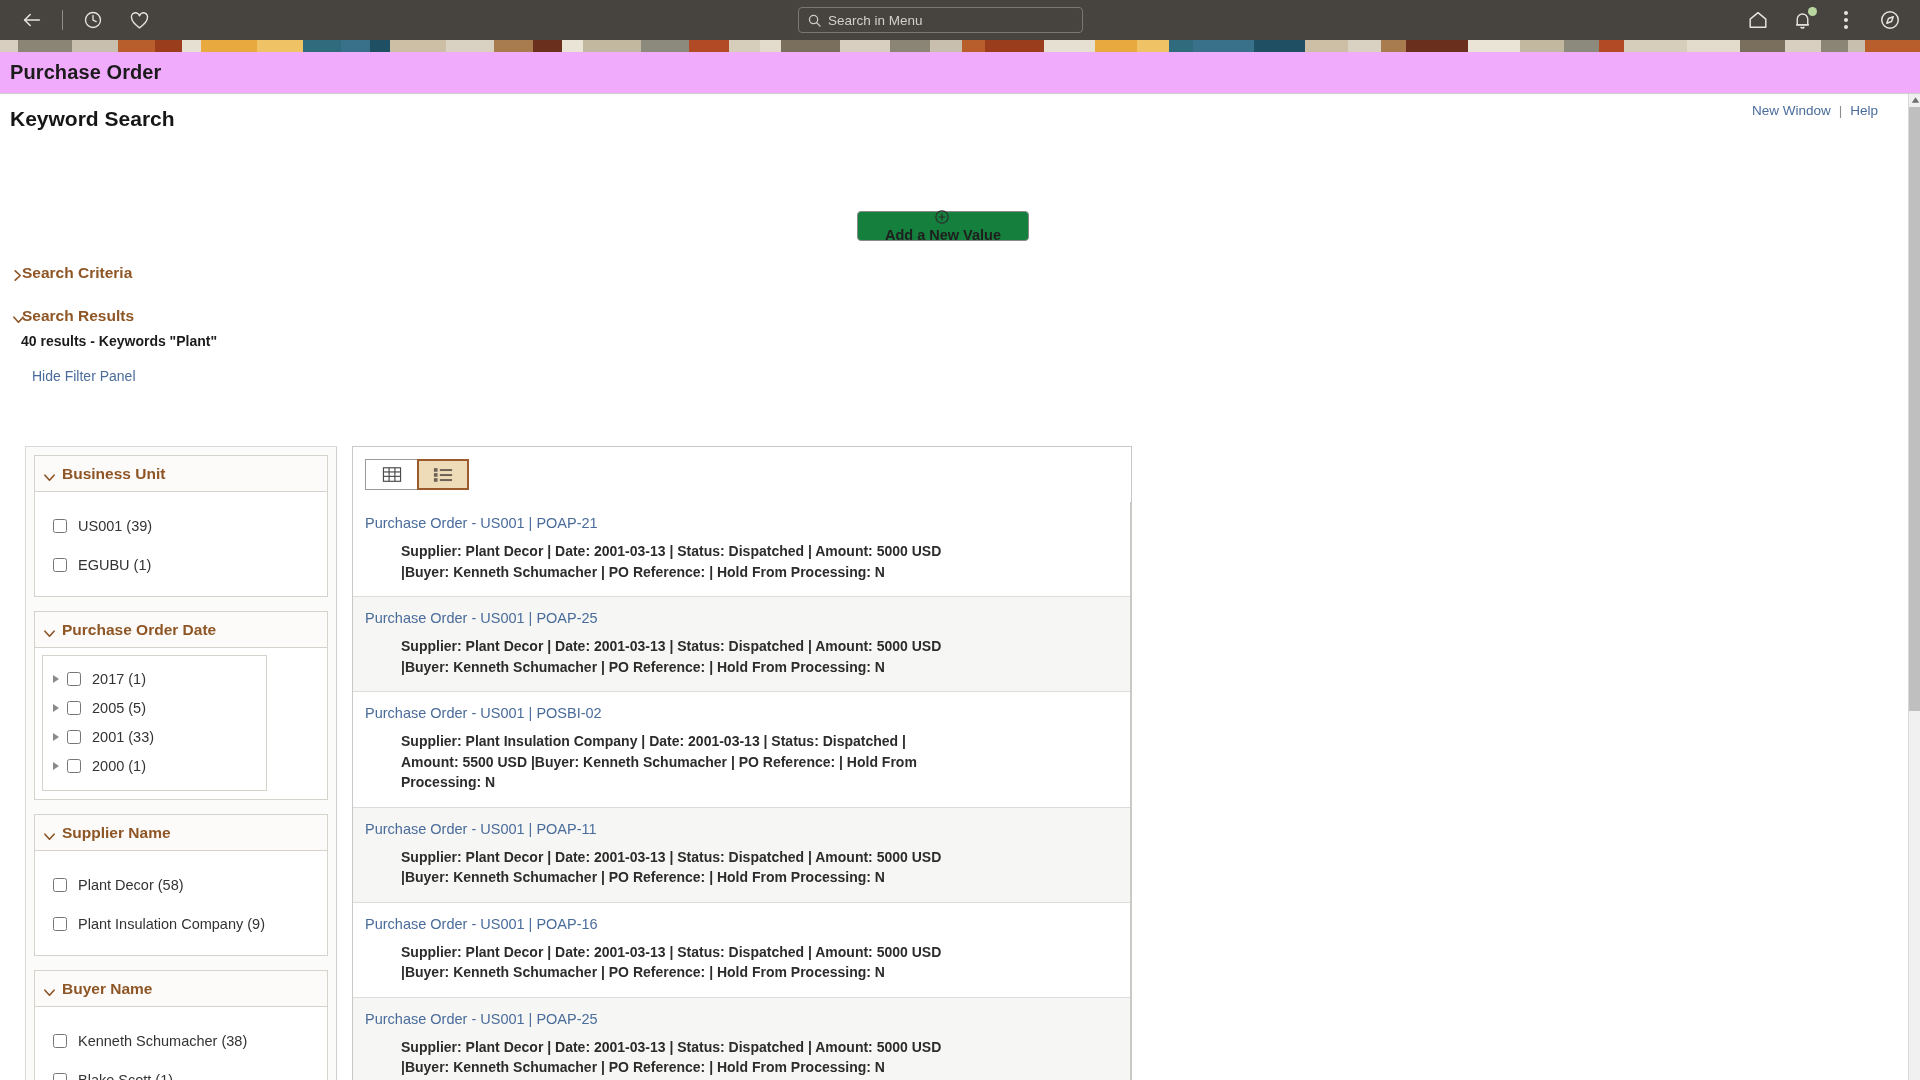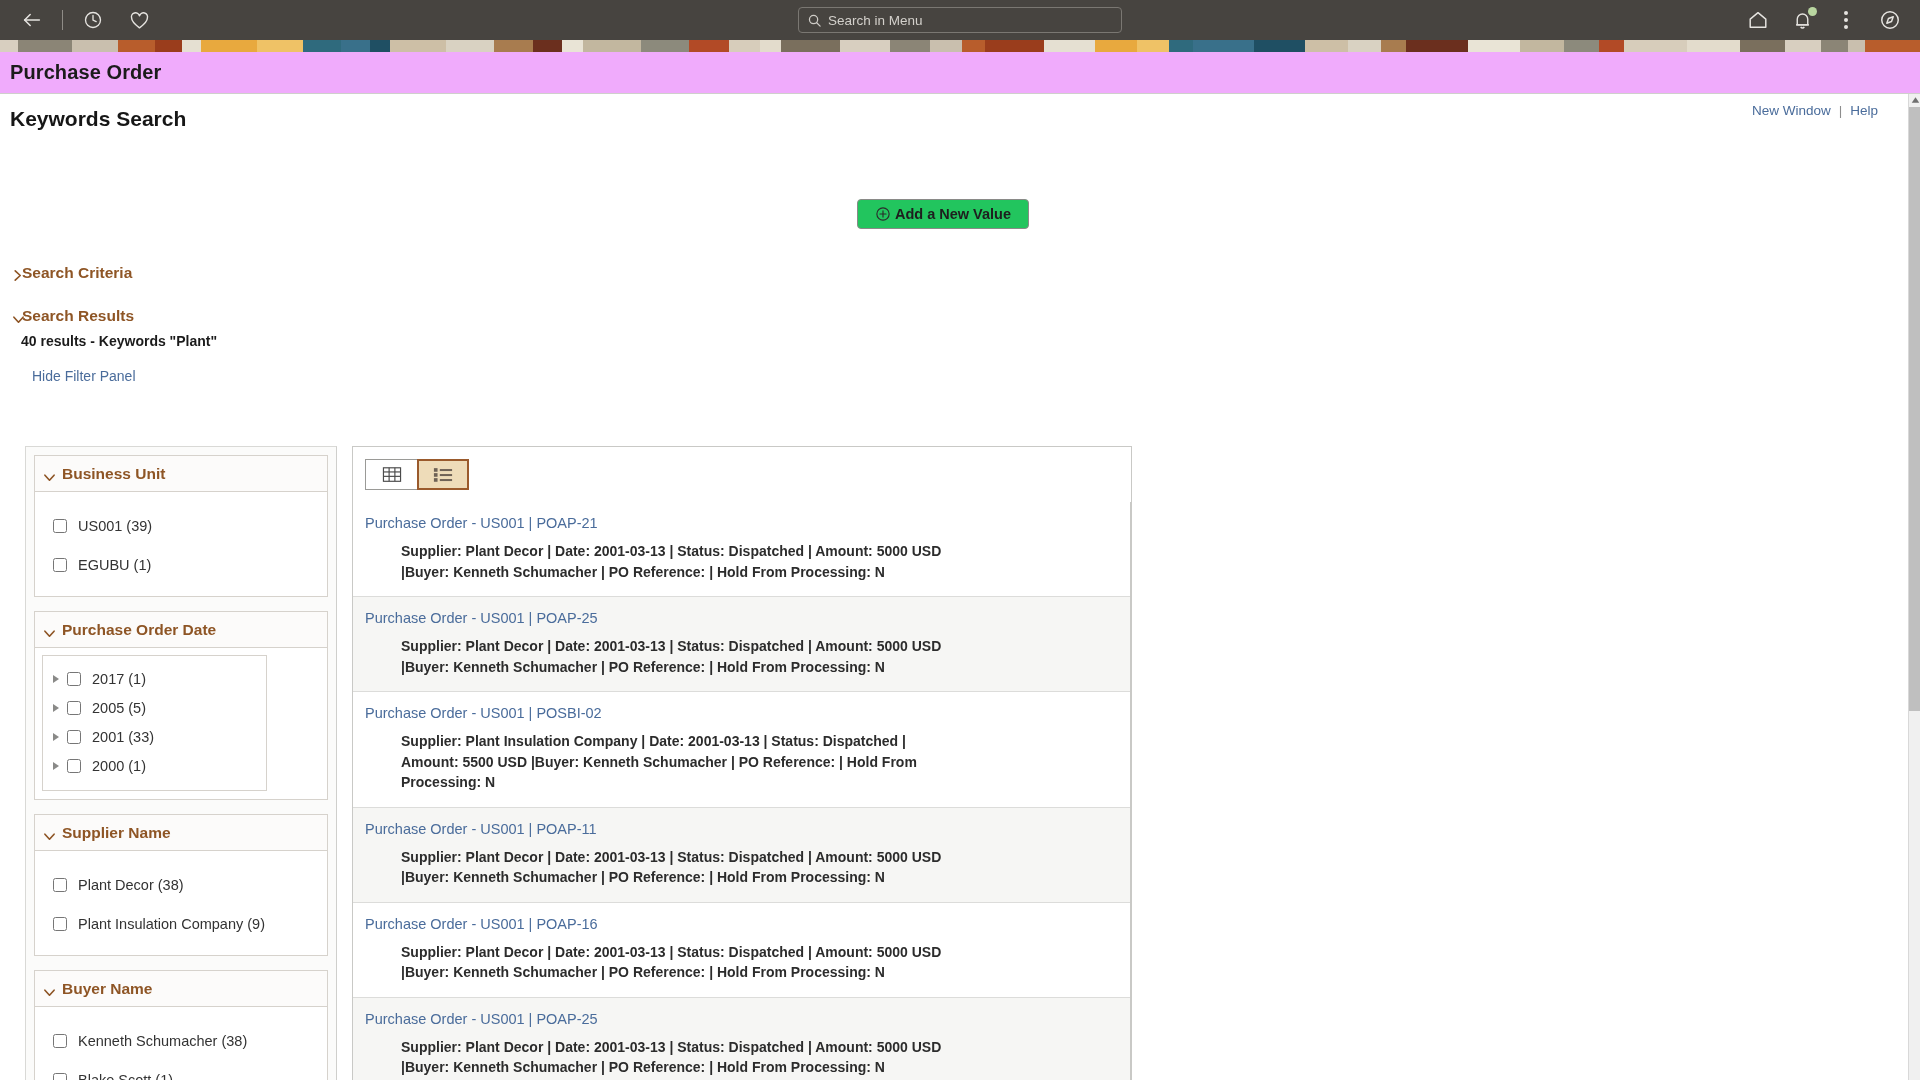--- a/index.html
+++ b/index.html
@@ -21,21 +21,21 @@
   .nav-icon-btn {
     width: 44px; height: 40px;
     display: flex; align-items: center; justify-content: center;
     cursor: pointer;
   }
   .nav-divider {
     width: 1px; height: 20px; background: #8f8c87; margin: 0 6px;
   }
   .search-wrap {
     position: absolute; left: 798px; top: 7px;
-    width: 324px; height: 26px;
+    width: 285px; height: 26px;
   }
   .search-box {
     width: 100%; height: 26px;
     border: 1px solid #7a7772;
     border-radius: 4px;
     background: transparent;
     display: flex; align-items: center;
     padding-left: 8px;
     cursor: text;
   }
@@ -92,28 +92,29 @@
   }
   .toplinks a { color: #4a6c9b; text-decoration: none; cursor: pointer; }
   .toplinks .sep { color: #8d8d8d; }
 
   .kwtitle {
     position: absolute; left: 10px; top: 13px;
     font-size: 21px; font-weight: bold; color: #161616;
   }
 
   .addnew-btn {
-    position: absolute; left: 857px; top: 105px;
+    position: absolute; left: 857px; top: 117px;
     width: 172px; height: 30px;
     border: 1px solid #8a8a88; border-radius: 4px;
-    background: #22c55e;
+    background: #15803d;
     display: flex; align-items: center; justify-content: center;
     cursor: pointer;
     font-size: 14.5px; font-weight: bold; color: #1e1e1e;
     gap: 2px;
+    flex-direction: column;
   }
 
   .sec-head {
     position: absolute; left: 12px;
     font-size: 15.5px; font-weight: bold; color: #8e5525;
     display: flex; align-items: center; gap: 0;
     cursor: pointer;
   }
   .sec-head.criteria { top: 170px; }
   .sec-head.results  { top: 213px; }
@@ -381,21 +382,21 @@
 </div>
 
 <div class="content">
 
   <div class="toplinks">
     <a>New Window</a>
     <span class="sep">|</span>
     <a>Help</a>
   </div>
 
-  <div class="kwtitle">Keywords Search</div>
+  <div class="kwtitle">Keyword Search</div>
 
   <div class="addnew-btn">
     <span style="display:flex;margin-right:2px;">
       <svg width="16" height="16" viewBox="0 0 24 24" fill="none" stroke="#2b2b2b" stroke-width="1.7" stroke-linecap="round">
         <circle cx="12" cy="12" r="9.2"></circle>
           <line x1="12" y1="7.4" x2="12" y2="16.6"></line>
           <line x1="7.4" y1="12" x2="16.6" y2="12"></line>
       </svg>
     </span>
     <span>Add a New Value</span>
@@ -478,21 +479,21 @@
         <div class="facet-group">
           <div class="facet-title">
             <span class="chev"><svg width="13" height="11" viewBox="0 0 14 12" fill="none" stroke="#8e5525" stroke-width="1.8" stroke-linecap="round" stroke-linejoin="round">
                 <polyline points="2,3.5 7,9 12,3.5"></polyline>
               </svg></span>
             <span>Supplier Name</span>
           </div>
           <div class="facet-body">
             <div class="facet-item">
               <input type="checkbox" style="">
-              <span>Plant Decor (38)</span>
+              <span>Plant Decor (58)</span>
             </div>
             <div class="facet-item">
               <input type="checkbox" style="">
               <span>Plant Insulation Company (9)</span>
             </div>
           </div>
         </div>
         <div class="facet-group">
           <div class="facet-title">
             <span class="chev"><svg width="13" height="11" viewBox="0 0 14 12" fill="none" stroke="#8e5525" stroke-width="1.8" stroke-linecap="round" stroke-linejoin="round">

